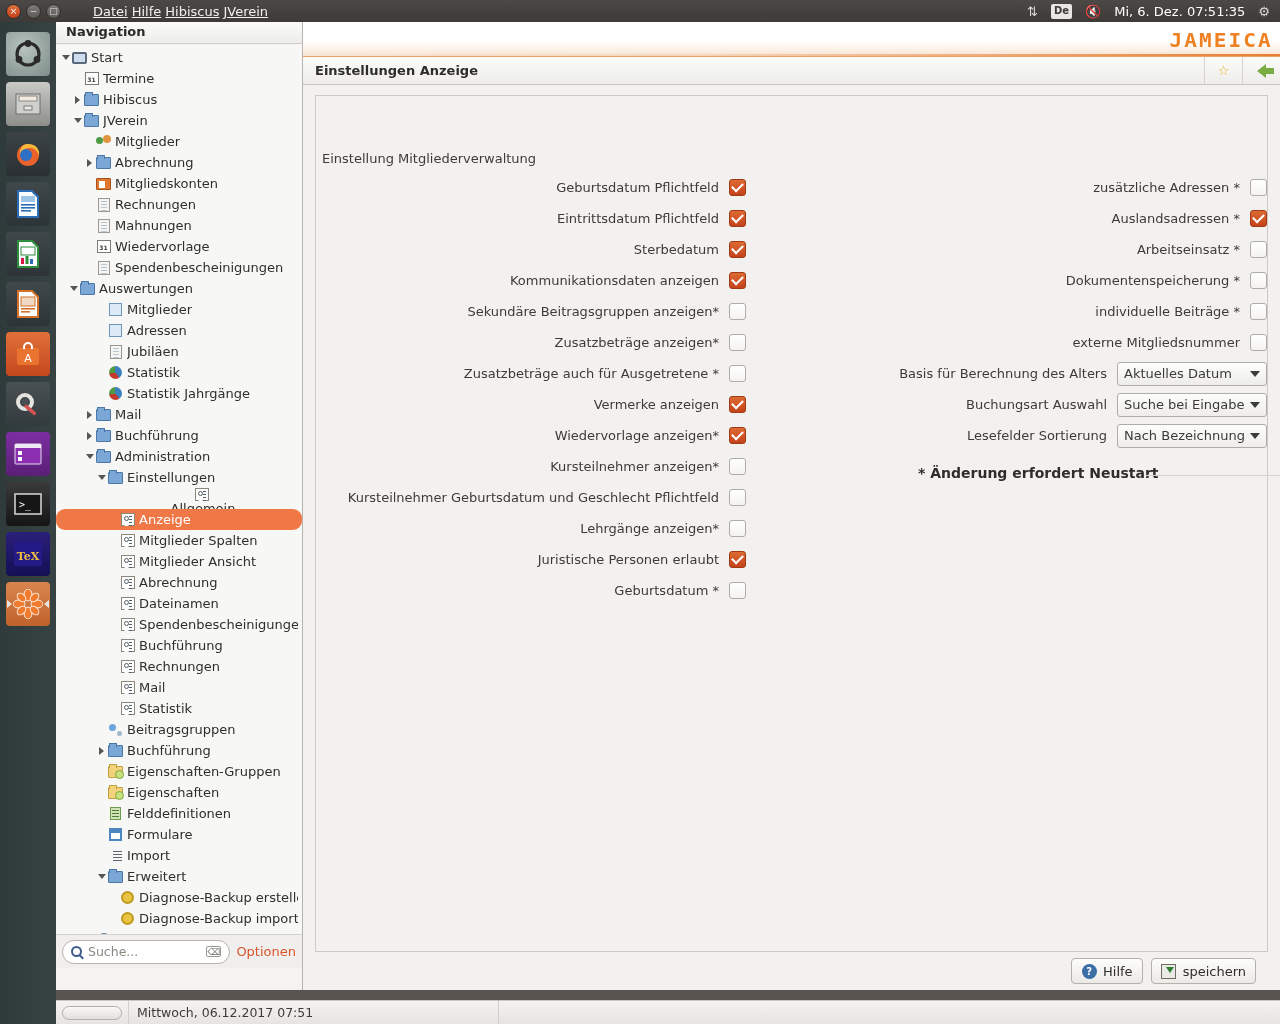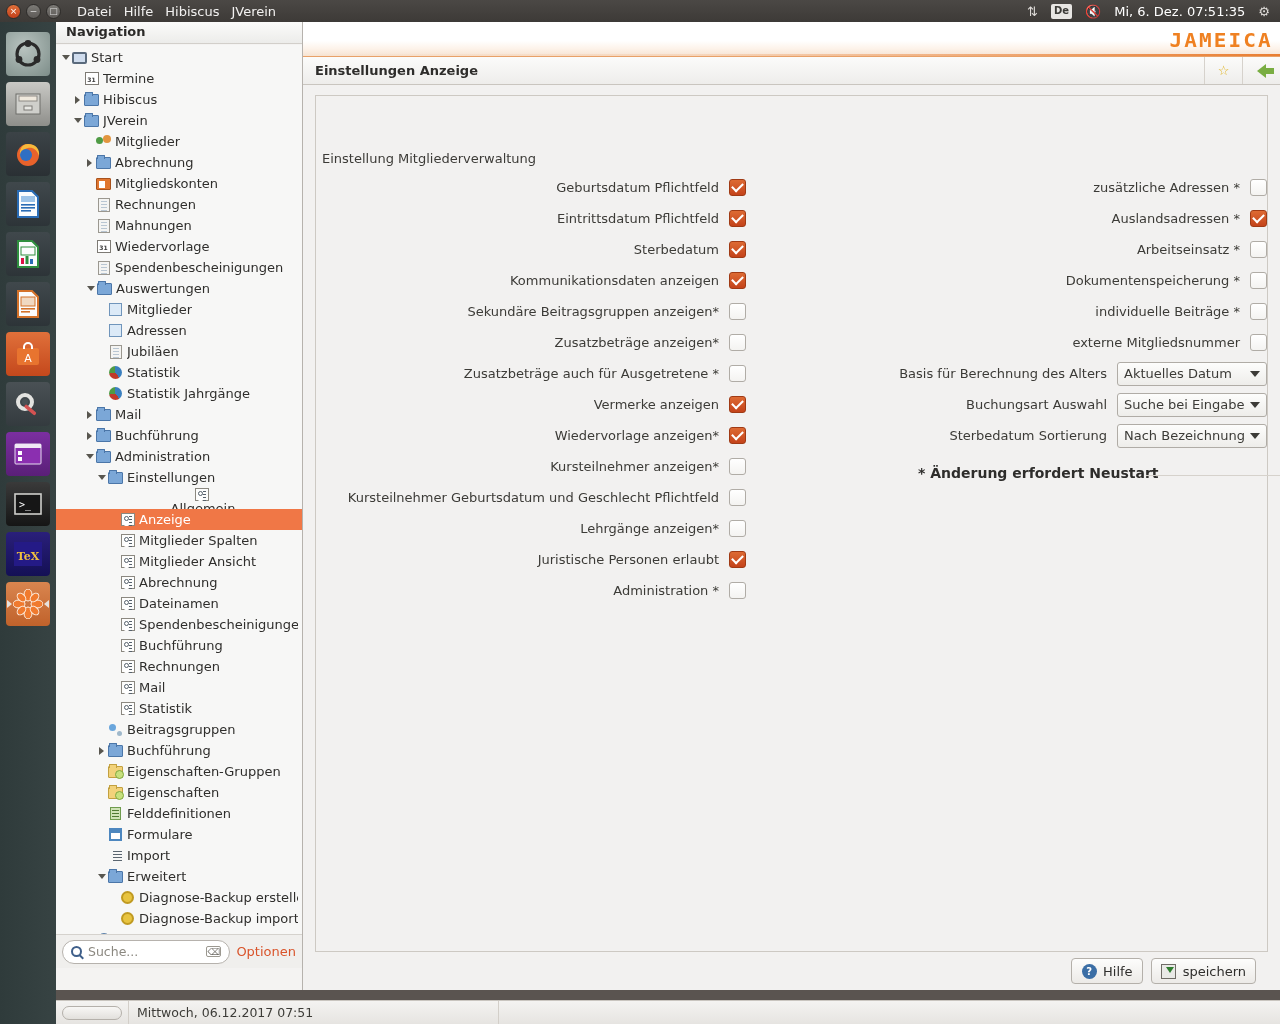--- a/index.html
+++ b/index.html
@@ -21,21 +21,21 @@
     display: flex; align-items: center;
     font-size: 13px;
   }
   .wbtns { display: flex; align-items: center; gap: 5px; padding: 0 8px 0 6px; }
   .wbtn { width: 15px; height: 15px; border-radius: 50%;
           background: linear-gradient(#7c7a76,#5d5a57);
           border: 1px solid #2e2c2a;
           display:flex; align-items:center; justify-content:center;
           font-size: 9px; color:#ddd; line-height: 1; }
   .wbtn.close { background: linear-gradient(#e0703a, #c4401b); color:#fff; }
-  .menu-items { display: flex; gap: 12px; margin-left: 8px; }
+  .menu-items { display: flex; gap: 4px; margin-left: 24px; text-decoration: underline; }
   .menu-items span { cursor: default; }
   .tray { margin-left: auto; display: flex; align-items: center; gap: 13px; padding-right: 10px; }
   .tray-ico { font-size: 13px; color: #dedbd8; line-height: 1; }
   .kbd-ind { background: #e8e6e3; color: #3c3b37; font-size: 10px;
              padding: 0 3px; border-radius: 2px; font-weight: bold; line-height: 14px; height: 15px;}
   .clock { font-size: 13px; color: #fff; }
 
   
   #launcher {
     position: absolute; left: 0; top: 22px; width: 56px; height: 1002px;
@@ -450,21 +450,21 @@
           </span>
           <span class="tlabel">Wiedervorlage</span>
         </div>
         <div class="tnode" style="padding-left: 28px;">
           <span class="twist"></span>
           <span class="ticon">
             <span class="ic ic-doc"></span>
           </span>
           <span class="tlabel">Spendenbescheinigungen</span>
         </div>
-        <div class="tnode" style="padding-left: 29px;">
+        <div class="tnode" style="padding-left: 12px;">
           <span class="twist open">
             <i></i>
           </span>
           <span class="ticon">
             <span class="ic ic-folder"></span>
           </span>
           <span class="tlabel">Auswertungen</span>
         </div>
         <div class="tnode" style="padding-left: 40px;">
           <span class="twist"></span>
@@ -537,21 +537,21 @@
           </span>
           <span class="tlabel">Einstellungen</span>
         </div>
         <div class="tnode" style="padding-left: 52px; flex-direction: column;">
           <span class="twist"></span>
           <span class="ticon">
             <span class="ic ic-list"></span>
           </span>
           <span class="tlabel">Allgemein</span>
         </div>
-        <div class="tnode sel" style="padding-left: 52px;">
+        <div class="tnode sel" style="padding-left: 52px; border-radius: 9px;">
           <span class="twist"></span>
           <span class="ticon">
             <span class="ic ic-list"></span>
           </span>
           <span class="tlabel">Anzeige</span>
         </div>
         <div class="tnode" style="padding-left: 52px;">
           <span class="twist"></span>
           <span class="ticon">
             <span class="ic ic-list"></span>
@@ -780,21 +780,21 @@
               </div>
               <div class="frow">
                 <span class="lbl">Lehrgänge anzeigen*</span>
                 <span class="cb"></span>
               </div>
               <div class="frow">
                 <span class="lbl">Juristische Personen erlaubt</span>
                 <span class="cb on"></span>
               </div>
               <div class="frow">
-                <span class="lbl">Administration *</span>
+                <span class="lbl">Geburtsdatum *</span>
                 <span class="cb"></span>
               </div>
             </div>
           <div class="col-right" id="col-right">
               <div class="frow">
                 <span class="lbl">zusätzliche Adressen *</span>
                 <span class="cb"></span>
               </div>
               <div class="frow">
                 <span class="lbl">Auslandsadressen *</span>
@@ -824,21 +824,21 @@
                 </span>
               </div>
               <div class="frow">
                 <span class="lbl">Buchungsart Auswahl</span>
                 <span class="combo">
                   <span class="ctext">Suche bei Eingabe</span>
                   <span class="caret"></span>
                 </span>
               </div>
               <div class="frow">
-                <span class="lbl">Sterbedatum Sortierung</span>
+                <span class="lbl">Lesefelder Sortierung</span>
                 <span class="combo">
                   <span class="ctext">Nach Bezeichnung</span>
                   <span class="caret"></span>
                 </span>
               </div>
               <div class="note">* Änderung erfordert Neustart</div>
             </div>
         </div>
       </div>
       <div id="bottom-bar">

